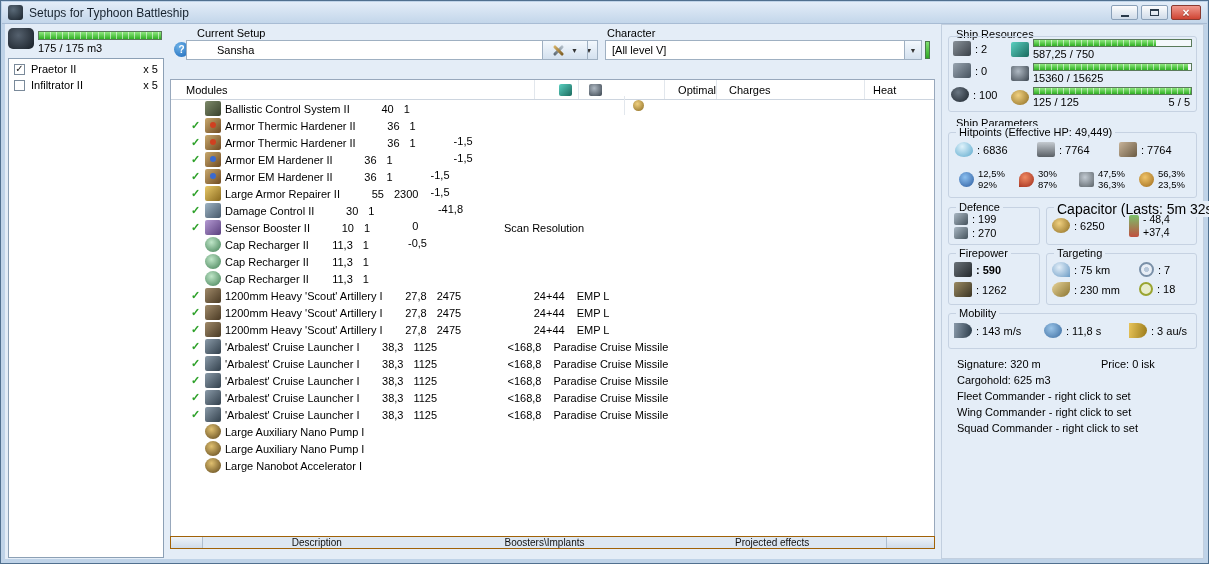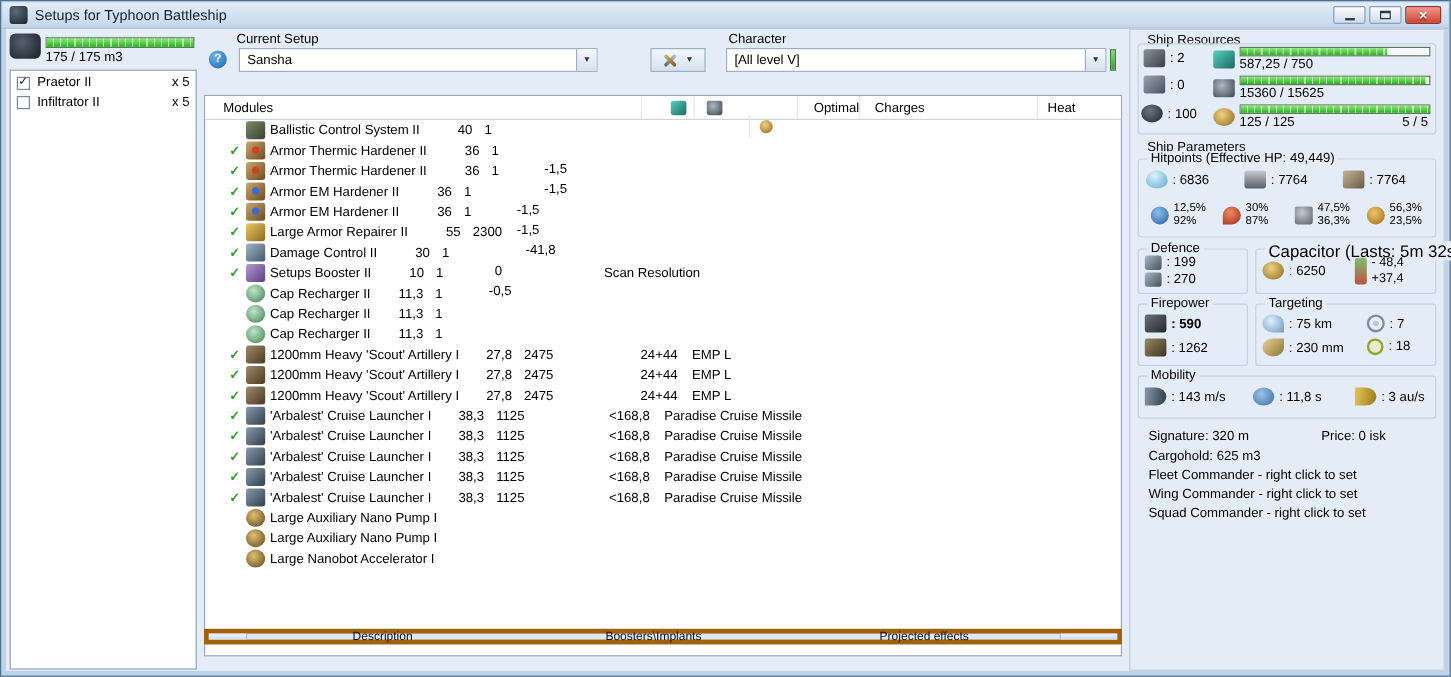--- a/index.html
+++ b/index.html
@@ -100,22 +100,22 @@
   .i-hard-therm::after { background:#d04020; }
   .i-hard-em::after    { background:#3a6ad0; }
   .i-rep    { background:linear-gradient(135deg,#e8c96a,#8a6a1e); }
   .i-dc     { background:linear-gradient(135deg,#9fb4c4,#46586a); }
   .i-sb     { background:linear-gradient(135deg,#b49ad2,#5a3f7e); }
   .i-capr   { background:radial-gradient(circle at 40% 35%,#bfe6c8,#3f7d52); border-radius:50%; }
   .i-arty   { background:linear-gradient(135deg,#a08a6a,#4a3a24); }
   .i-cruise { background:linear-gradient(135deg,#8a9aa8,#32404c); }
   .i-rig    { background:radial-gradient(circle at 40% 35%,#e0c070,#5a431a); border-radius:50%; }
 
-  .tabstrip { position:absolute; left:0; top:500px; width:765px; height:13px; display:flex;
-              background:#dde7f2; border:4px solid #a16207; align-items:stretch; font-size:10px; }
+  .tabstrip { position:absolute; left:0; top:512px; width:765px; height:13px; display:flex;
+              background:#dde7f2; border:1px solid #a16207; align-items:stretch; font-size:10px; }
   .endbtn { width:32px; background:linear-gradient(#eef3f9,#cfdbe9); border-right:1px solid #aebecf; }
   .endbtn.r { width:48px; border-right:none; border-left:1px solid #aebecf; }
   .tab { flex:1; display:flex; align-items:center; justify-content:center; color:#111; }
 
   
   .right-panel { position:absolute; left:936px; top:0; width:263px; height:535px;
                  border:1px solid #c2cfdf; background:#e4edf7; }
   .rp-label { position:absolute; left:14px; }
   .gbox { position:absolute; border:1px solid #c6d2e2; border-radius:3px; }
   .gcap { position:absolute; top:-7px; left:7px; background:#e4edf7; padding:0 3px; white-space:nowrap; }
@@ -203,21 +203,21 @@
             <span class="dname">Infiltrator II</span>
             <span class="dqty">x 5</span>
           </div>
 
       </div>
     </div>
 
     <div class="center-panel">
       <span class="flabel" style="left:27px">Current Setup</span>
       <span class="help">?</span>
-      <div class="combo" style="left:29px; top:16px; width:299px;">
+      <div class="combo" style="left:16px; top:16px; width:412px;padding-left:24px;">
         <span class="val">Sansha</span>
         <span class="dd">▼</span>
       </div>
       <span class="toolsbtn">
         <span class="wrench"></span>
         <span class="arr">▼</span>
       </span>
       <span class="flabel" style="left:437px">Character</span>
       <div class="combo" style="left:435px; top:16px; width:317px;">
         <span class="val">[All level V]</span>
@@ -323,21 +323,21 @@
               <span class="c-pg">1</span>
               <span class="c-cap">0</span>
               <span class="c-opt"></span>
               <span class="c-chg"></span>
               <span class="c-heat"></span>
             </div>
 
             <div class="mrow">
               <span class="chk">✓</span>
               <span class="mic i-sb"></span>
-              <span class="c-name">Setups Booster II</span>
+              <span class="c-name">Sensor Booster II</span>
               <span class="c-cpu">10</span>
               <span class="c-pg">1</span>
               <span class="c-cap">-0,5</span>
               <span class="c-opt"></span>
               <span class="c-chg">Scan Resolution</span>
               <span class="c-heat"></span>
             </div>
 
             <div class="mrow">
               <span class="chk" style="visibility: hidden;">✓</span>

